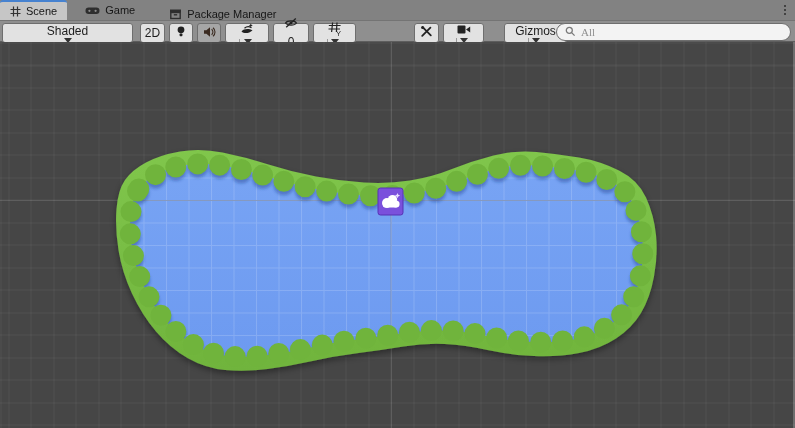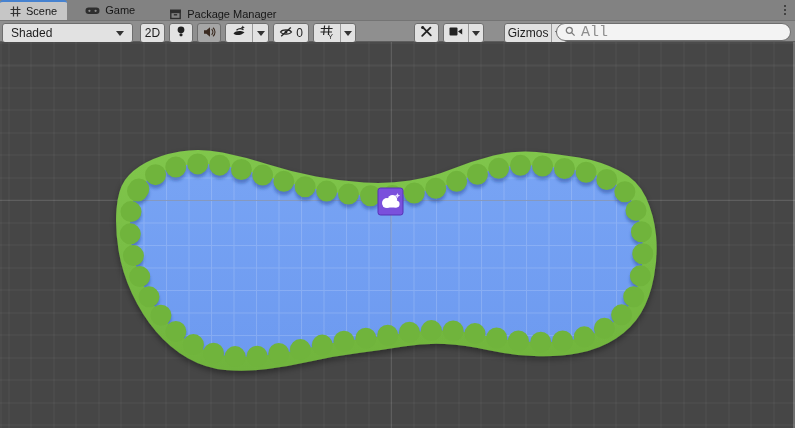--- a/index.html
+++ b/index.html
@@ -17,33 +17,33 @@
   .kebab { position:absolute; right:3px; top:2px; width:14px; height:16px;
     display:flex; flex-direction:column; align-items:center; justify-content:center; gap:2px; }
   .kebab i { width:2px; height:2px; background:#2c2c2c; border-radius:50%; }
 
   
   .toolbar { position:absolute; left:0; top:20px; width:795px; height:22px;
     background:var(--toolbar_bg); border-top:1px solid #747474;
     border-bottom:1px solid #5e5e5e; }
   .tbtn { position:absolute; top:2px; height:20px; background:var(--button_bg);
     border:1px solid #6e6e6e; border-radius:3px; display:flex; align-items:center;
-    justify-content:center; font-size:12px; color:#1d1d1d; }
+    justify-content:center; font-size:12px; color:#1d1d1d;flex-direction:column; }
   .tbtn.pressed { background:var(--button_pressed_bg); }
   .split { padding:0; }
   .split .seg { height:100%; display:flex; align-items:center; justify-content:center; }
   .split .seg + .seg { border-left:1px solid #9a9a9a; }
   .caret { width:0; height:0; border-left:4px solid transparent;
     border-right:4px solid transparent; border-top:5px solid #333; }
   .shadedbtn { justify-content:space-between; padding:0 8px; }
   .search { position:absolute; top:2px; left:525px; width:266px; height:18px;
     background:#f3f3f3; border:1px solid #6e6e6e; border-radius:9px;
     display:flex; align-items:center; padding:0 8px; gap:5px; }
   .search input { border:none; outline:none; background:transparent; flex:1;
-    font-size:15px; color:#be185d; font-family:Liberation Mono, monospace; }
+    font-size:11px; color:#be185d; font-family:Liberation Serif, serif; }
   .search input::placeholder { color:#8f8f8f; }
 
   
   .scene { position:absolute; left:0; top:42px; width:795px; height:386px;
     background-color:var(--scene_bg);
     background-image:
       repeating-linear-gradient(to right,  rgba(255,255,255,0.05) 0 1px, transparent 1px 22.5px),
       repeating-linear-gradient(to bottom, rgba(255,255,255,0.05) 0 1px, transparent 1px 22.5px);
     background-position: 8.5px 0, 0 0.5px; }
   .axis-v { position:absolute; left:391px; top:0; width:1px; height:100%;

